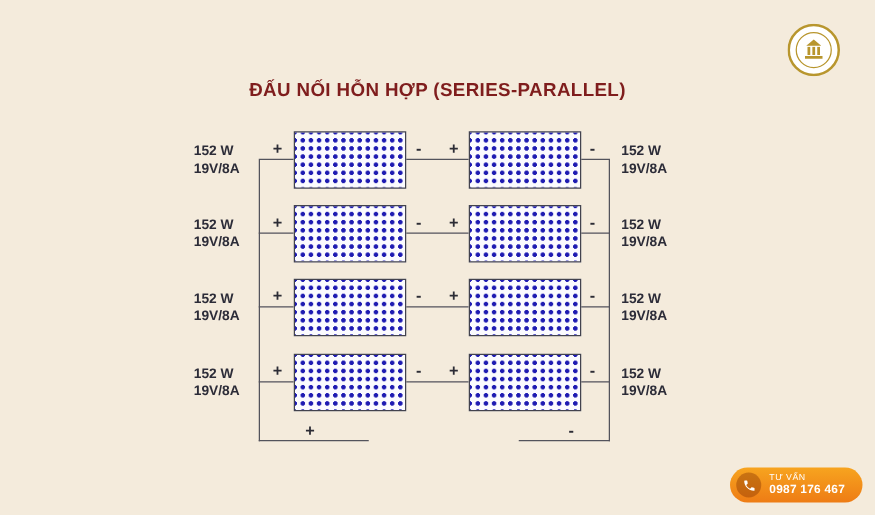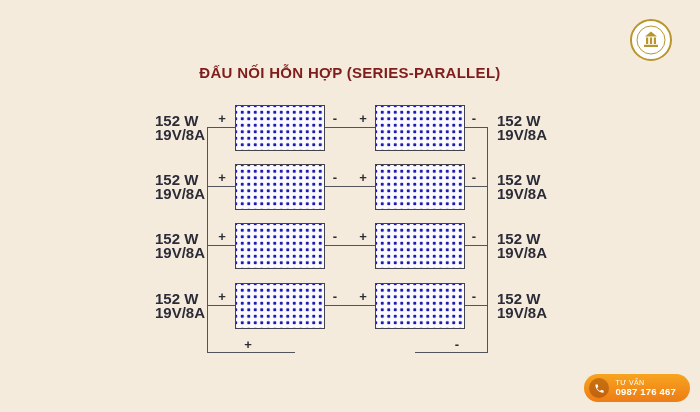--- a/index.html
+++ b/index.html
@@ -15,21 +15,21 @@
   .wire-h { position:absolute; height:0; border-top:1.5px solid #53535c; }
 
   .panel { position:absolute; width:90px; height:46px; border:1px solid #43434e;
            background-color:#fbfbff;
            background-image: radial-gradient(circle, #1e1bb2 1.6px, rgba(0,0,0,0) 1.9px);
            background-size:6.5px 6.5px; background-position:3px 3px; }
 
   .sign { position:absolute; width:14px; height:14px; line-height:14px; text-align:center;
           font-size:13px; font-weight:bold; color:#2c2c35; }
 
-  .row-label { position:absolute; width:56px; font-size:15px; font-weight:bold;
+  .row-label { position:absolute; width:56px; font-size:11px; font-weight:bold;
                color:#2c2c38; line-height:14px; white-space:nowrap; }
 
   .footer { position:absolute; right:10px; bottom:10px; display:flex; gap:5px; }
   .pill { display:flex; align-items:center; gap:6px; height:28px; padding:0 14px 0 5px;
           border-radius:14px; background:linear-gradient(180deg,#f7a41f 0%, #ee7c15 100%);
           color:#fff; }
   .icon-circle { width:20px; height:20px; border-radius:50%; background:rgba(126,45,0,.38);
                  display:flex; align-items:center; justify-content:center; flex:0 0 auto; }
   .pill-lines { display:flex; flex-direction:column; justify-content:center; }
   .pill-small { font-size:7px; letter-spacing:.4px; }

